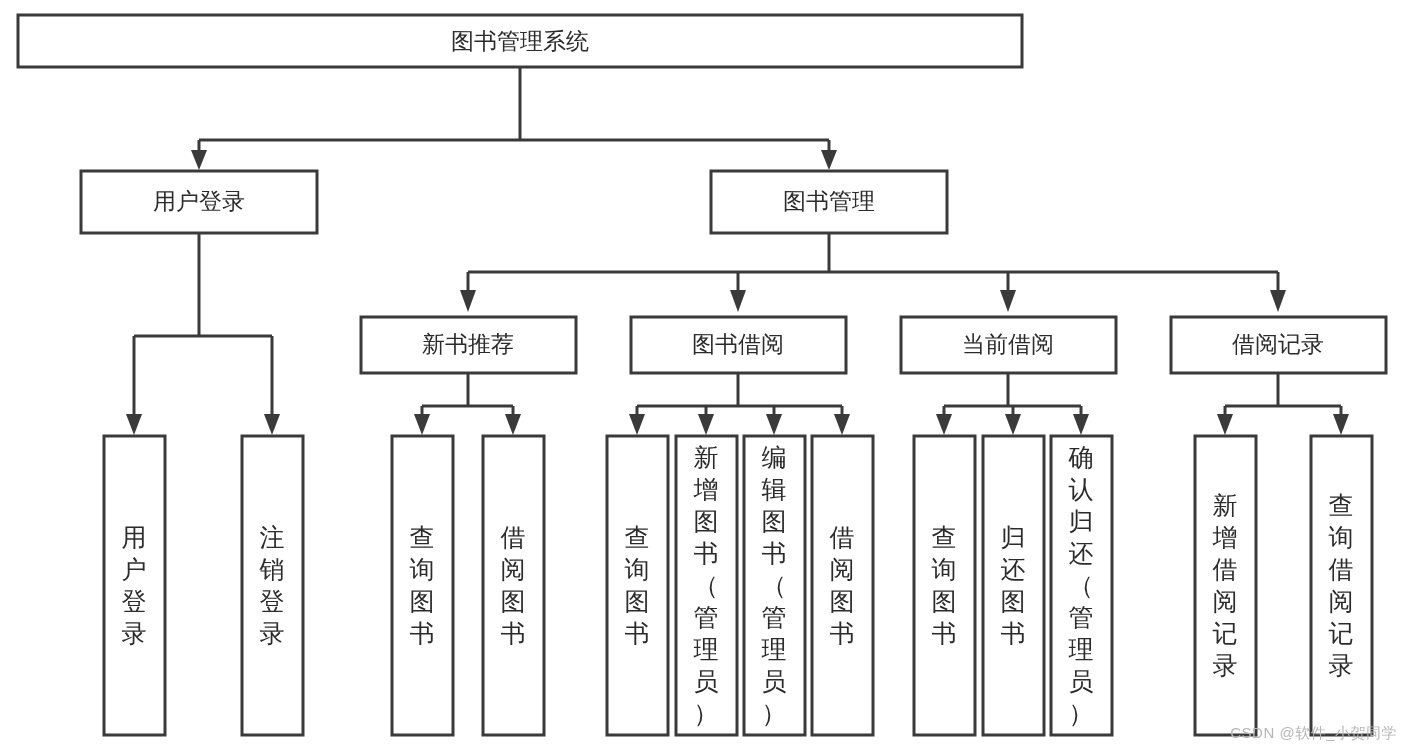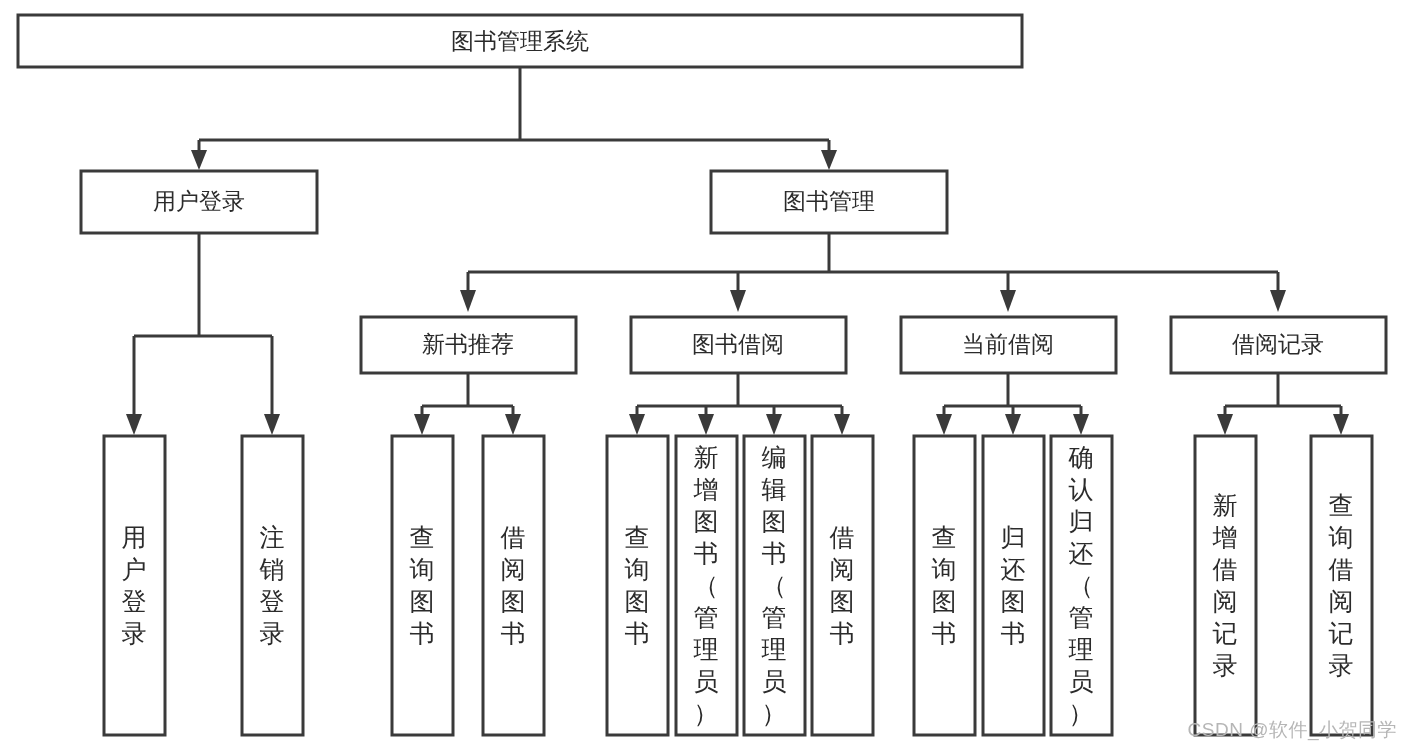--- a/index.html
+++ b/index.html
@@ -51,21 +51,21 @@
     fill: #2b2b2b;
     font-family: "Liberation Sans", "DejaVu Sans", sans-serif;
     font-size: 25px;
     text-anchor: middle;
   }
   .watermark {
     position: absolute;
     right: 8px;
     bottom: 4px;
     font-family: "Liberation Sans", "DejaVu Sans", sans-serif;
-    font-size: 19px;
+    font-size: 15px;
     color: #b6b6b6;
     white-space: nowrap;
     letter-spacing: 0.5px;
   }
 </style>
 </head>
 <body>
 
 <div id="chart-root">
 

